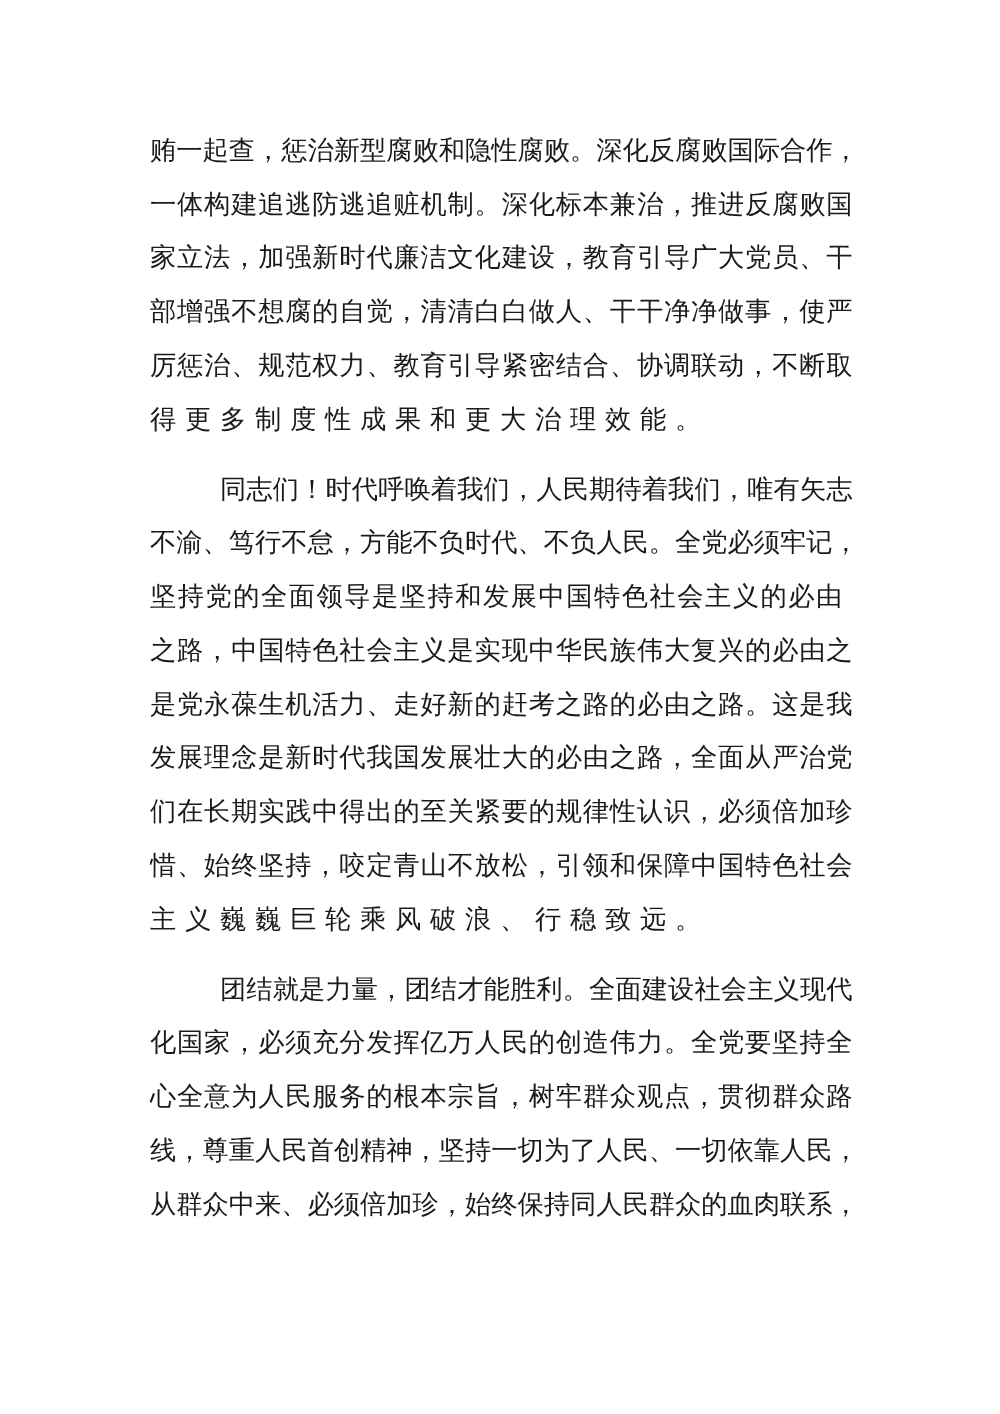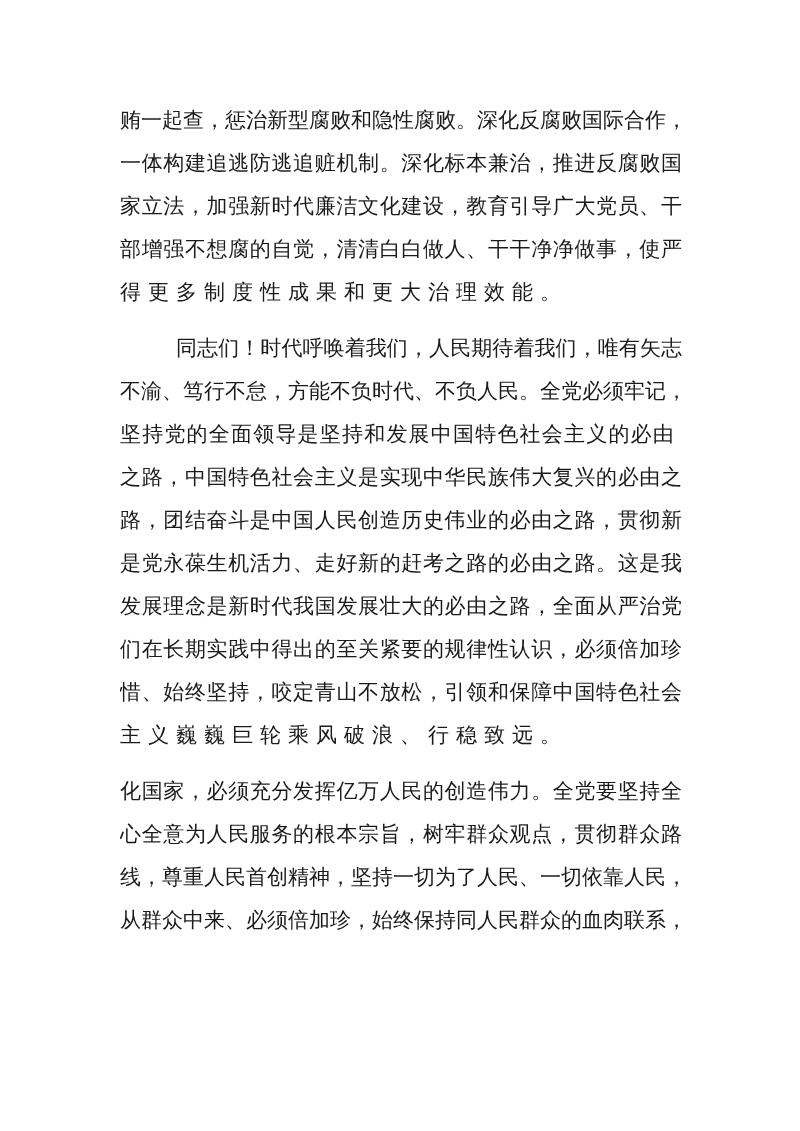--- a/index.html
+++ b/index.html
@@ -64,37 +64,38 @@
 <body>
 
 <div class="page">
   <div class="text-block">
 
     <p class="paragraph">
       <span class="line">贿一起查，惩治新型腐败和隐性腐败。深化反腐败国际合作，</span>
       <span class="line">一体构建追逃防逃追赃机制。深化标本兼治，推进反腐败国</span>
       <span class="line">家立法，加强新时代廉洁文化建设，教育引导广大党员、干</span>
       <span class="line">部增强不想腐的自觉，清清白白做人、干干净净做事，使严</span>
+      <span class="line">厉惩治、规范权力、教育引导紧密结合、协调联动，不断取</span>
       <span class="line last">得更多制度性成果和更大治理效能。</span>
     </p>
 
     <p class="paragraph">
       <span class="line indent">同志们！时代呼唤着我们，人民期待着我们，唯有矢志</span>
       <span class="line">不渝、笃行不怠，方能不负时代、不负人民。全党必须牢记，</span>
       <span class="line short">坚持党的全面领导是坚持和发展中国特色社会主义的必由</span>
       <span class="line">之路，中国特色社会主义是实现中华民族伟大复兴的必由之</span>
-      <span class="line">路，团结奋斗是中国人民创造历史伟业的必由之路，贯彻新</span>
       <span class="line">是党永葆生机活力、走好新的赶考之路的必由之路。这是我</span>
       <span class="line">发展理念是新时代我国发展壮大的必由之路，全面从严治党</span>
       <span class="line">们在长期实践中得出的至关紧要的规律性认识，必须倍加珍</span>
       <span class="line">惜、始终坚持，咬定青山不放松，引领和保障中国特色社会</span>
       <span class="line last">主义巍巍巨轮乘风破浪、行稳致远。</span>
     </p>
 
     <p class="paragraph">
+      <span class="line indent">团结就是力量，团结才能胜利。全面建设社会主义现代</span>
       <span class="line">化国家，必须充分发挥亿万人民的创造伟力。全党要坚持全</span>
       <span class="line">心全意为人民服务的根本宗旨，树牢群众观点，贯彻群众路</span>
       <span class="line">线，尊重人民首创精神，坚持一切为了人民、一切依靠人民，</span>
       <span class="line">从群众中来、必须倍加珍，始终保持同人民群众的血肉联系，</span>
     </p>
 
   </div>
 </div>
 
 </body></html>

